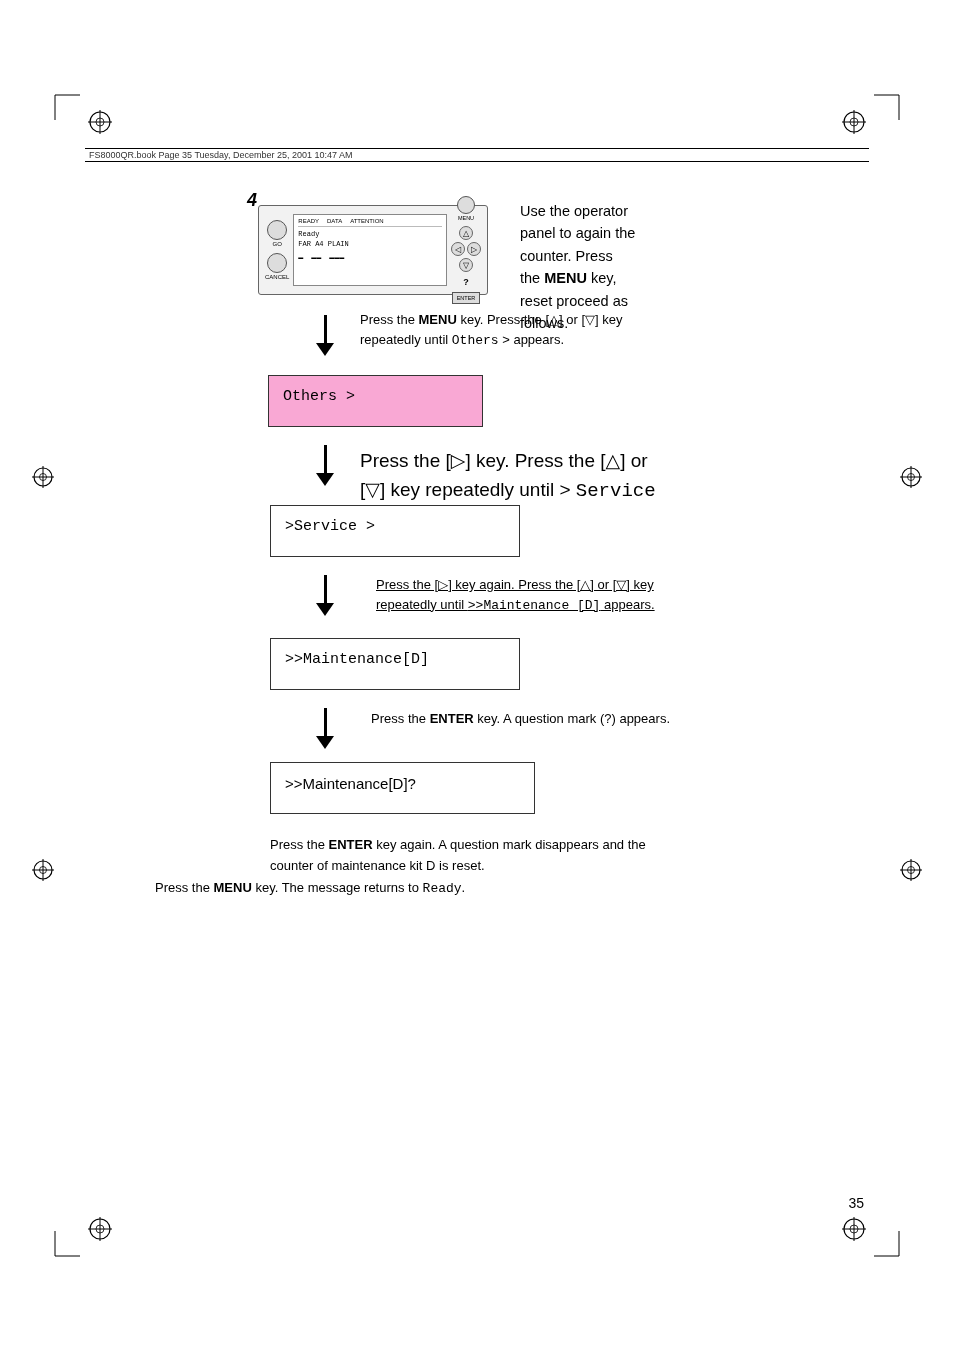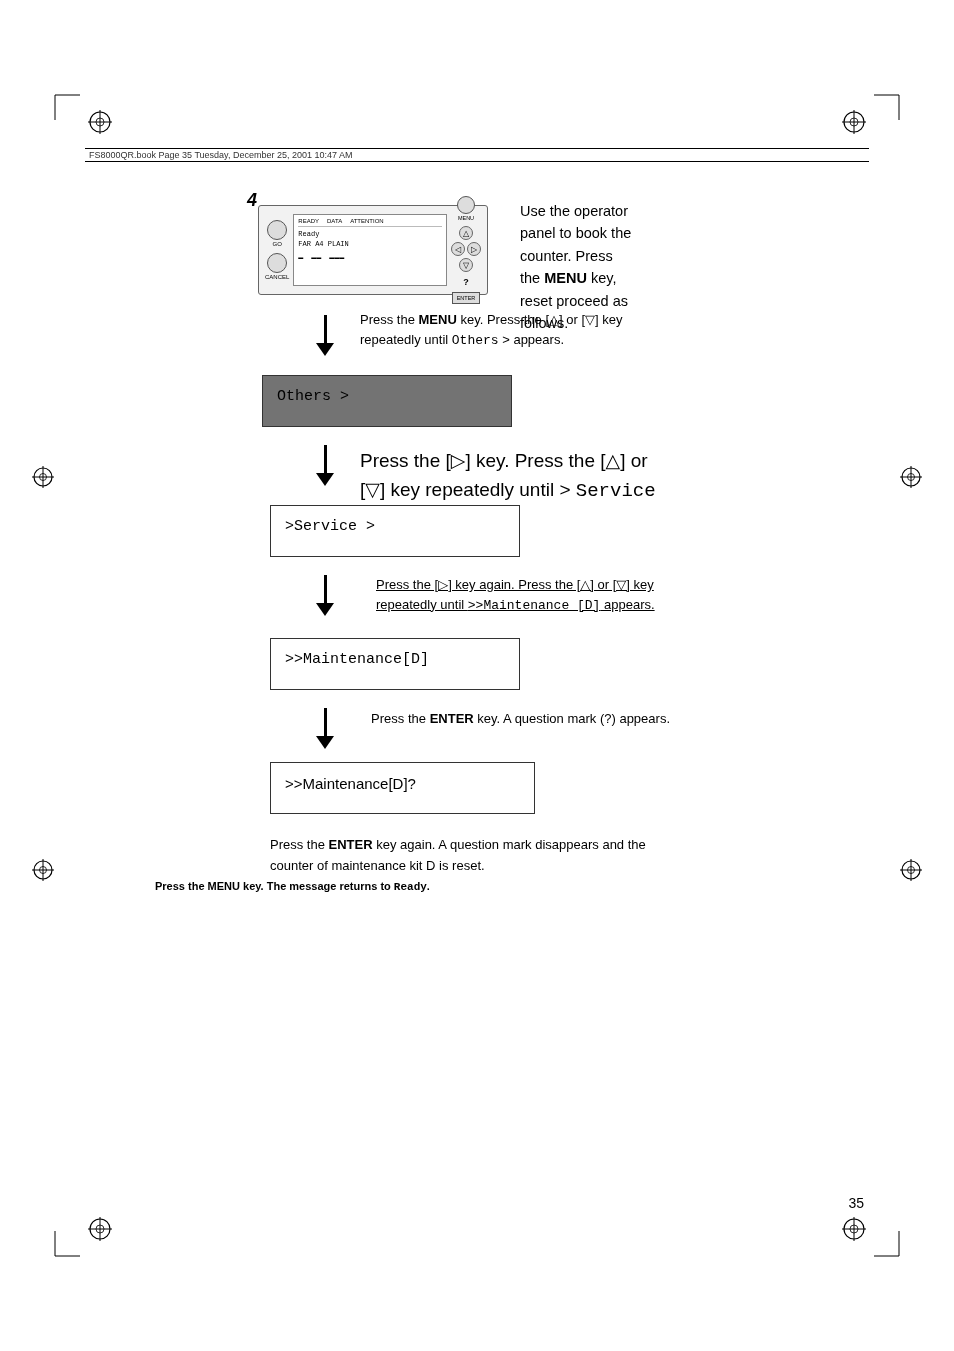--- a/index.html
+++ b/index.html
@@ -149,40 +149,40 @@
     </div>
     <span style="font-size:9px;font-weight:bold;">?</span>
     <div style="display:flex;flex-direction:column;align-items:center;">
       <div style="width:28px;height:12px;border:1px solid #555;background:#ddd;font-size:5.5px;display:flex;align-items:center;justify-content:center;">ENTER</div>
     </div>
   </div>
 </div>
 
 <div style="position:absolute; top:200px; left:520px; right:90px; font-size:14.5px; line-height:1.55;">
   <span>Use the operator</span><br>
-  <span>panel to book the</span><br>
+  <span>panel to again the</span><br>
   <span>counter.  Press</span><br>
   <span>the </span><span style="font-weight:bold;">MENU</span><span> key,</span><br>
   <span>reset proceed as</span><br>
   <span>follows.</span>
 </div>
 
 <div style="position:absolute; top:315px; left:310px;">
 
   <div style="display:flex;flex-direction:column;align-items:center;width:30px;">
     <div style="width:3px;height:28px;background:#000;"></div>
     <div style="width:0;height:0;border-left:9px solid transparent;border-right:9px solid transparent;border-top:13px solid #000;"></div>
   </div>
 </div>
 
 <div style="position:absolute; top:310px; left:360px; width:320px; font-size:13px; line-height:1.5;">
   Press the <strong>MENU</strong> key.  Press the [△] or [▽] key repeatedly until <span class="mono">Others</span>  &gt; appears.
 </div>
 
-<div style="position:absolute; top:375px; left:262px; width:250px; min-height:52px; border:1.5px solid #333; padding:12px 14px; font-family:'Courier New',Courier,monospace; font-size:15px; background:#737373;">
+<div style="position:absolute; top:375px; left:268px; width:215px; min-height:52px; border:1.5px solid #333; padding:12px 14px; font-family:'Courier New',Courier,monospace; font-size:15px; background:#f9a8d4;">
   <span>Others             &gt;</span>
 </div>
 
 <div style="position:absolute; top:445px; left:310px;">
   <div style="display:flex;flex-direction:column;align-items:center;width:30px;">
     <div style="width:3px;height:28px;background:#000;"></div>
     <div style="width:0;height:0;border-left:9px solid transparent;border-right:9px solid transparent;border-top:13px solid #000;"></div>
   </div>
 </div>
 
@@ -221,17 +221,17 @@
 </div>
 
 <div style="position:absolute; top:762px; left:270px; width:265px; min-height:52px; border:1.5px solid #333; padding:12px 14px; font-family:Liberation Sans, sans-serif; font-size:15px; background:#fff;">
   <span>&gt;&gt;Maintenance[D]?</span>
 </div>
 
 <div style="position:absolute; top:835px; left:270px; width:380px; font-size:13px; line-height:1.6;">
   Press the <strong>ENTER</strong> key again.  A question mark disappears and the counter of maintenance kit D is reset.
 </div>
 
-<div style="position:absolute; top:878px; left:155px; width:500px; font-size:11px; line-height:1.6;font-weight:bold;">
+<div style="position:absolute; top:878px; left:155px; width:500px; font-size:13px; line-height:1.6;">
   Press the <strong>MENU</strong> key.  The message returns to <span class="mono">Ready</span>.
 </div>
 
 <div style="position:absolute; bottom:140px; right:90px; font-size:14px;">35</div>
 
 </body></html>

